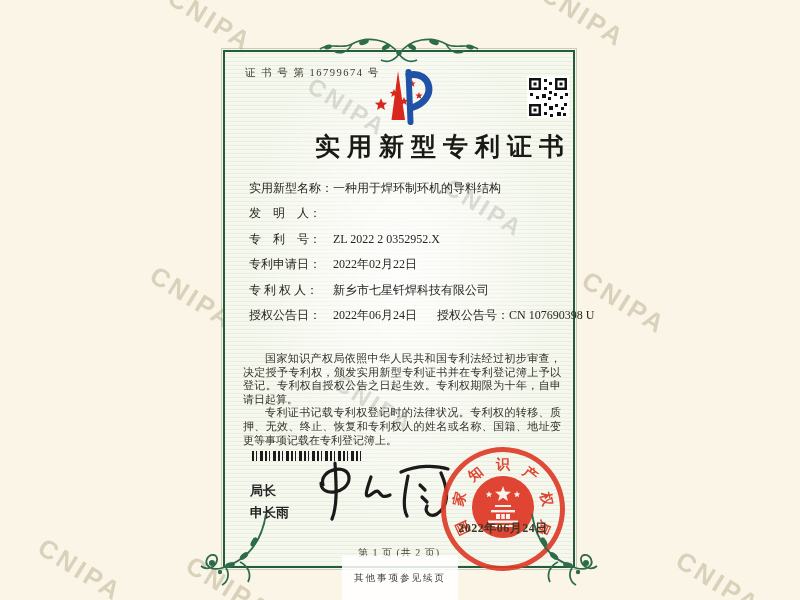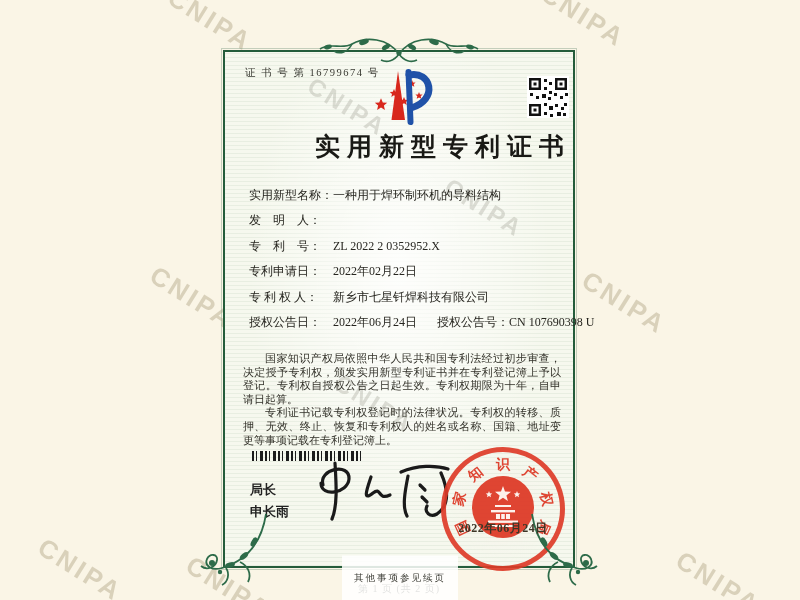--- a/index.html
+++ b/index.html
@@ -21,47 +21,47 @@
         repeating-linear-gradient(0deg, rgba(140,170,140,0.13) 0 1px, rgba(255,255,255,0) 1px 4px);}
   .ornament-top{position:absolute;left:304px;top:34px;pointer-events:none;}
   .corner{position:absolute;pointer-events:none;}
   
   .certno{position:absolute;left:20px;top:14px;font-size:10.5px;letter-spacing:1.5px;color:#3a3a33;}
   .logo{position:absolute;left:130px;top:14px;width:80px;height:60px;}
   .qr{position:absolute;left:302px;top:24px;width:42px;height:42px;}
   .title{position:absolute;left:0;top:78px;width:100%;text-align:center;
          font-size:25px;font-weight:700;letter-spacing:7px;color:#191915;padding-left:44px;}
   
-  .fields{position:absolute;left:24px;top:135px;right:14px;}
+  .fields{position:absolute;left:24px;top:128px;right:14px;}
   .frow{display:flex;align-items:baseline;height:25.4px;font-size:12px;color:#26251f;}
   .frow .lbl{white-space:pre;width:84px;flex:none;}
   .frow .val{white-space:nowrap;}
   .frow .lbl2{white-space:pre;margin-left:20px;flex:none;}
   
   .paras{position:absolute;left:18px;top:300px;width:318px;font-size:11px;line-height:13.6px;
          color:#33322a;text-align:justify;}
   .paras p{margin:0;text-indent:2em;}
   
   .barcode{position:absolute;left:27px;top:399px;width:110px;height:10px;
      background:repeating-linear-gradient(90deg,#1c1c1c 0 2px,transparent 2px 4px,
        #1c1c1c 4px 5px,transparent 5px 8px,#1c1c1c 8px 11px,transparent 11px 13px);}
-  .director{position:absolute;left:25px;top:428px;font-family:Liberation Mono, monospace;
+  .director{position:absolute;left:25px;top:428px;font-family:Liberation Serif, serif;
      font-weight:700;font-size:13px;color:#222;line-height:22px;}
   .signature{position:absolute;left:80px;top:405px;}
   .seal{position:absolute;left:216px;top:395px;width:124px;height:124px;border-radius:50%;
      border:5px solid rgba(221,59,40,0.92);box-sizing:border-box;
      background:radial-gradient(circle, rgba(255,235,230,0.25) 0%, rgba(255,235,230,0) 70%);}
   .seal-char{position:absolute;left:50%;top:50%;width:16px;height:18px;margin:-9px 0 0 -8px;
      font-family:"Liberation Sans",sans-serif;font-weight:700;font-size:14px;line-height:18px;
      text-align:center;color:rgba(221,59,40,0.95);}
   .seal-emblem{position:absolute;left:50%;top:50%;transform:translate(-50%,-50%);}
   .seal-date{position:absolute;left:200px;top:468px;width:156px;text-align:center;
      font-size:12px;font-weight:700;letter-spacing:0.5px;color:#3c3627;z-index:5;}
   .pagefoot{position:absolute;left:0;top:494px;width:100%;text-align:center;
-     font-size:10px;letter-spacing:1px;color:#44443c;margin-top:36px;}
+     font-size:10px;letter-spacing:1px;color:#44443c;}
   .contnote{position:absolute;left:400px;top:578px;transform:translate(-50%,-50%);
      background:rgba(255,255,255,0.85);padding:16px 12px;font-size:9.5px;letter-spacing:2px;
      color:#3a3a33;font-family:"Liberation Serif",serif;}
 </style>
 </head>
 <body>
 
 <span class="wm" style="left:210px;top:20px">CNIPA</span>
 <span class="wm" style="left:583px;top:16px">CNIPA</span>
 <span class="wm" style="left:624px;top:303px">CNIPA</span>

